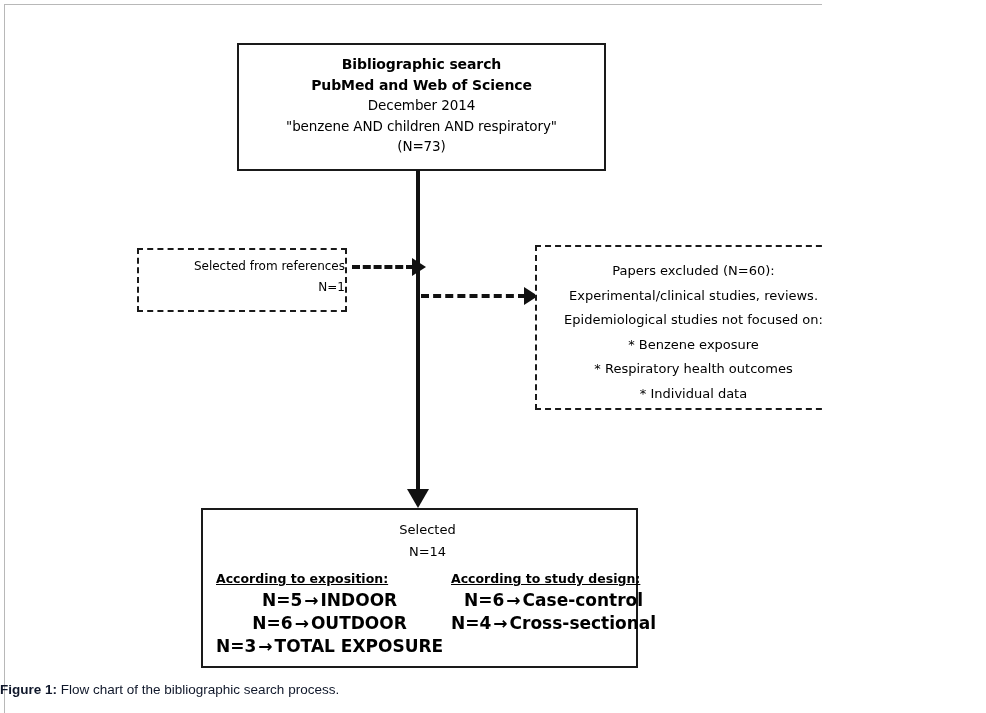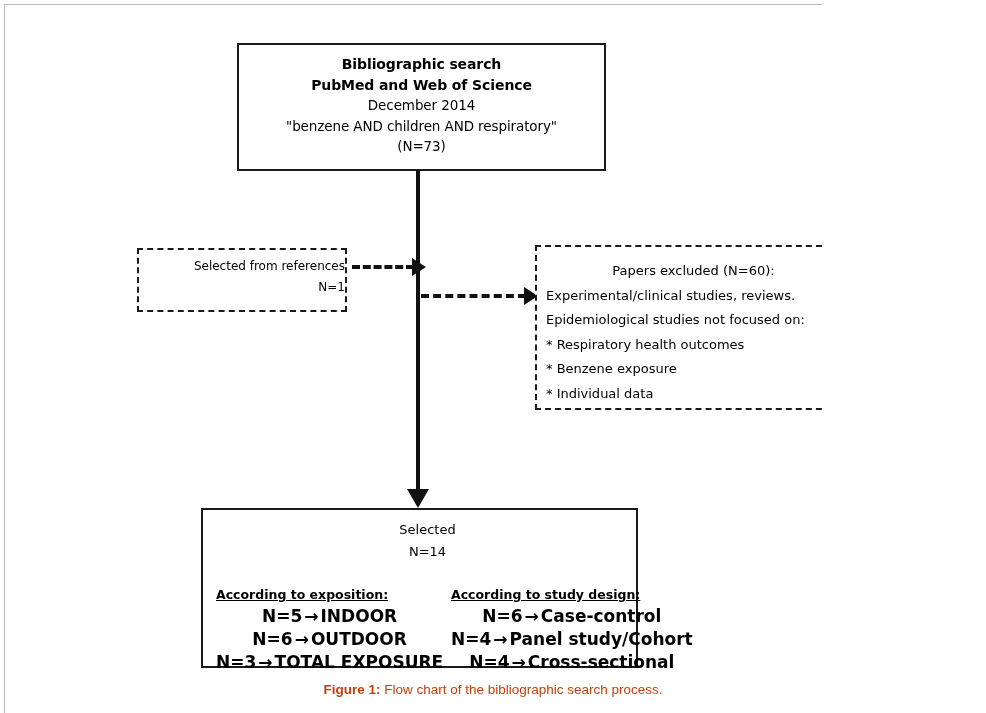--- a/index.html
+++ b/index.html
@@ -75,42 +75,42 @@
 
   
   #excluded-box {
     left: 535px; top: 245px;
     width: 317px; height: 165px;
     padding: 12px 9px 0 9px;
   }
   #excluded-box .line {
     font-size: 13px;
     line-height: 24.5px;
-    text-align: left;
+    text-align: center;
     white-space: nowrap;
   }
   #excluded-box .line.centered {
     text-align: center;
   }
 
   
   #selected-box {
     left: 201px; top: 508px;
     width: 437px; height: 160px;
     padding-top: 9px;
   }
   #selected-box .head {
     text-align: center;
     font-size: 13px;
     line-height: 22px;
     margin-left: 16px;
   }
   #selected-columns {
     position: relative;
-    margin-top: 22px;
+    margin-top: 6px;
     height: 92px;
   }
   .sel-col {
     position: absolute;
     top: 0;
   }
   #col-exposition { left: 13px; }
   #col-design { left: 248px; }
   .sel-col .col-title {
     font-size: 12.5px;
@@ -171,24 +171,24 @@
   }
   #dash-head-excluded {
     left: 524px; top: 287px;
   }
 
   
   #caption {
     position: absolute;
     left: 0; top: 682px;
     width: 986px;
-    text-align: center;
+    text-align: left;
     font-family: "Liberation Sans", sans-serif;
     font-size: 13.5px;
-    color: #c2410c;
+    color: #0f172a;
   }
   #caption .caption-label {
     font-weight: bold;
   }
 </style>
 </head>
 <body>
 
 <div id="page">
 
@@ -214,22 +214,22 @@
 
   <div class="node dashed-box" id="references-box">
     <div class="line">Selected from references</div>
     <div class="line">N=1</div>
   </div>
 
   <div class="node dashed-box" id="excluded-box">
     <div class="line centered">Papers excluded (N=60):</div>
     <div class="line">Experimental/clinical studies, reviews.</div>
     <div class="line">Epidemiological studies not focused on:</div>
+    <div class="line">* Benzene exposure</div>
     <div class="line">* Respiratory health outcomes</div>
-    <div class="line">* Benzene exposure</div>
     <div class="line">* Individual data</div>
   </div>
 
   <div class="node solid-box" id="selected-box">
     <div class="head">Selected</div>
     <div class="head">N=14</div>
 
     <div id="selected-columns">
 
       <div class="sel-col" id="col-exposition">
@@ -244,23 +244,20 @@
           <span>N=3</span><span class="arrow-glyph">→</span><span>TOTAL EXPOSURE</span>
         </div>
       </div>
 
       <div class="sel-col" id="col-design">
         <div class="col-title">According to study design:</div>
         <div class="col-row">
           <span>N=6</span><span class="arrow-glyph">→</span><span>Case-control</span>
         </div>
         <div class="col-row">
-          <span>N=4</span><span class="arrow-glyph">→</span><span>Panel study/Cohort</span>
-        </div>
-        <div class="col-row">
           <span>N=4</span><span class="arrow-glyph">→</span><span>Cross-sectional</span>
         </div>
       </div>
 
     </div>
   </div>
 
   <div id="caption">
     <span class="caption-label">Figure 1:</span><span> Flow chart of the bibliographic search process.</span>
   </div>

